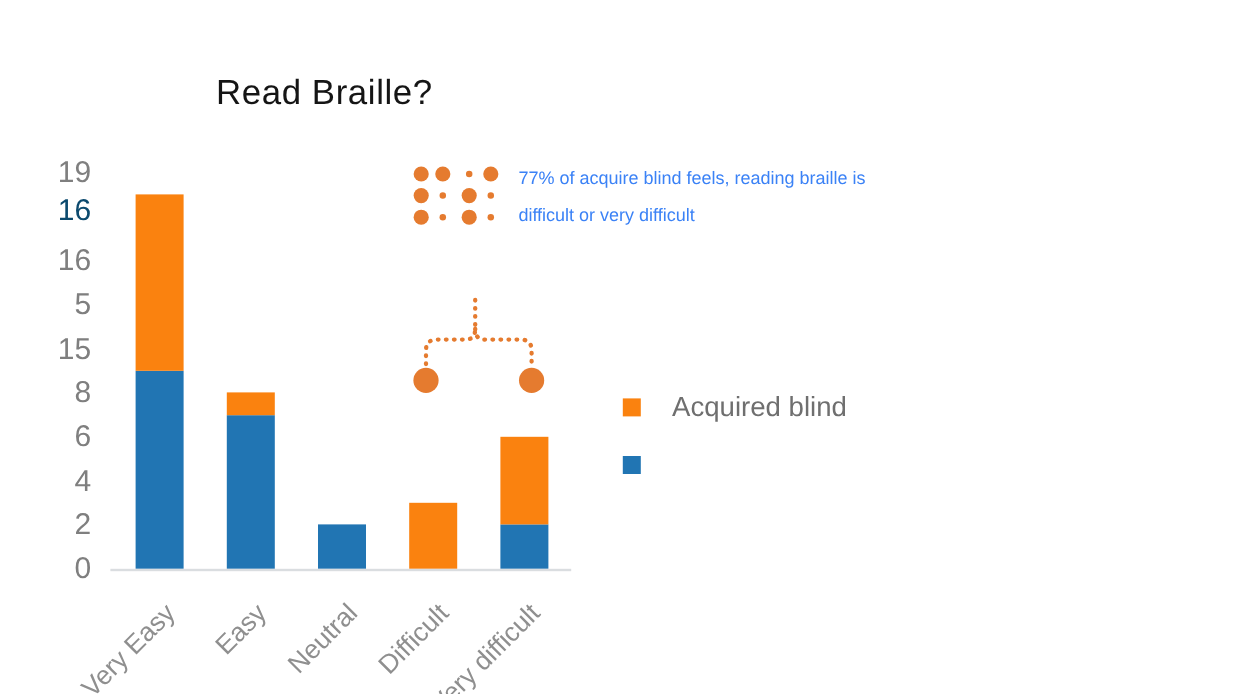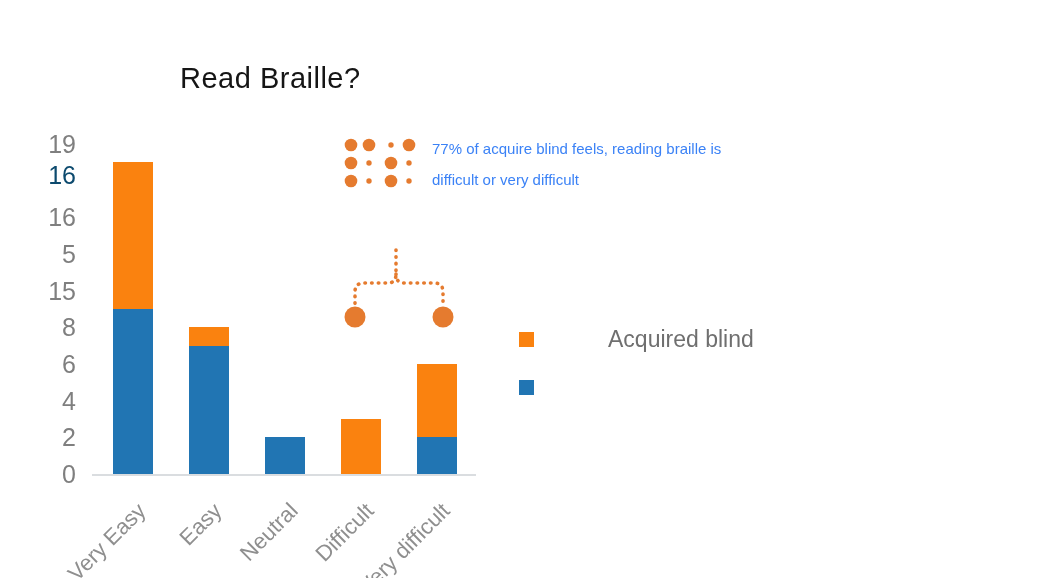--- a/index.html
+++ b/index.html
@@ -30,21 +30,21 @@
   
   .anno-text{
     position:absolute;left:432px;top:85px;width:610px;
     font-size:15px;line-height:31px;color:#3b82f6;
   }
   .anno-text div{white-space:nowrap;}
   .braille-icon{position:absolute;left:343px;top:88px;}
   .bracket{position:absolute;left:340px;top:196px;}
   
   .legend{position:absolute;left:519px;top:276px;}
-  .legend-row{display:flex;align-items:center;height:30px;margin-bottom:18px;gap:48px;}
+  .legend-row{display:flex;align-items:center;height:30px;margin-bottom:18px;}
   .legend-swatch{width:15px;height:15px;margin-right:26px;flex:0 0 auto;}
   .legend-label{font-size:23px;color:#6f6f6f;white-space:nowrap;}
 </style>
 </head>
 <body>
 
 <div class="stage">
 
   <h1 class="chart-title">Read Braille?</h1>
 

